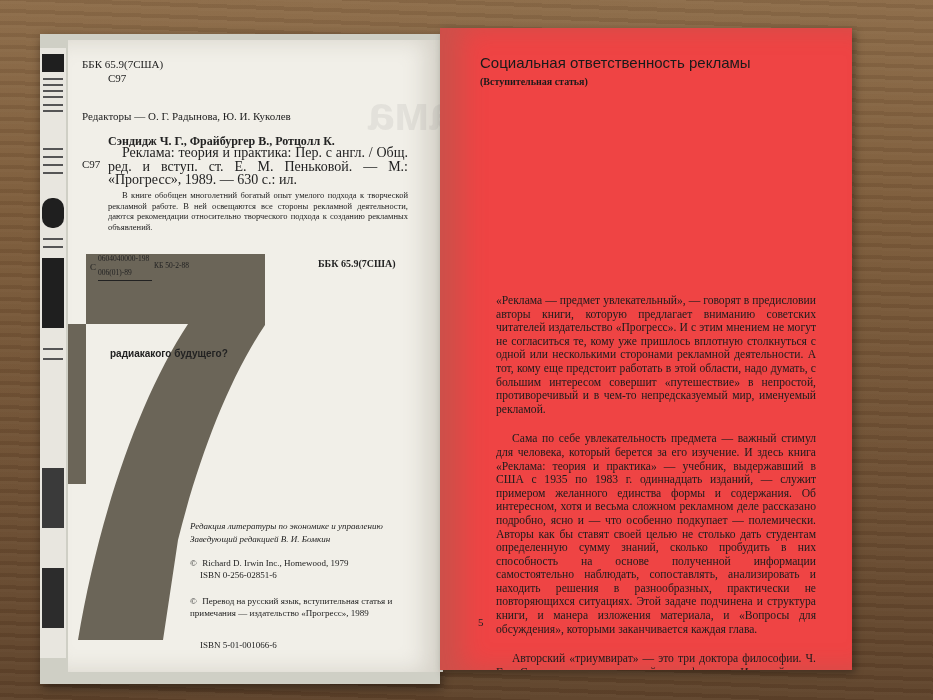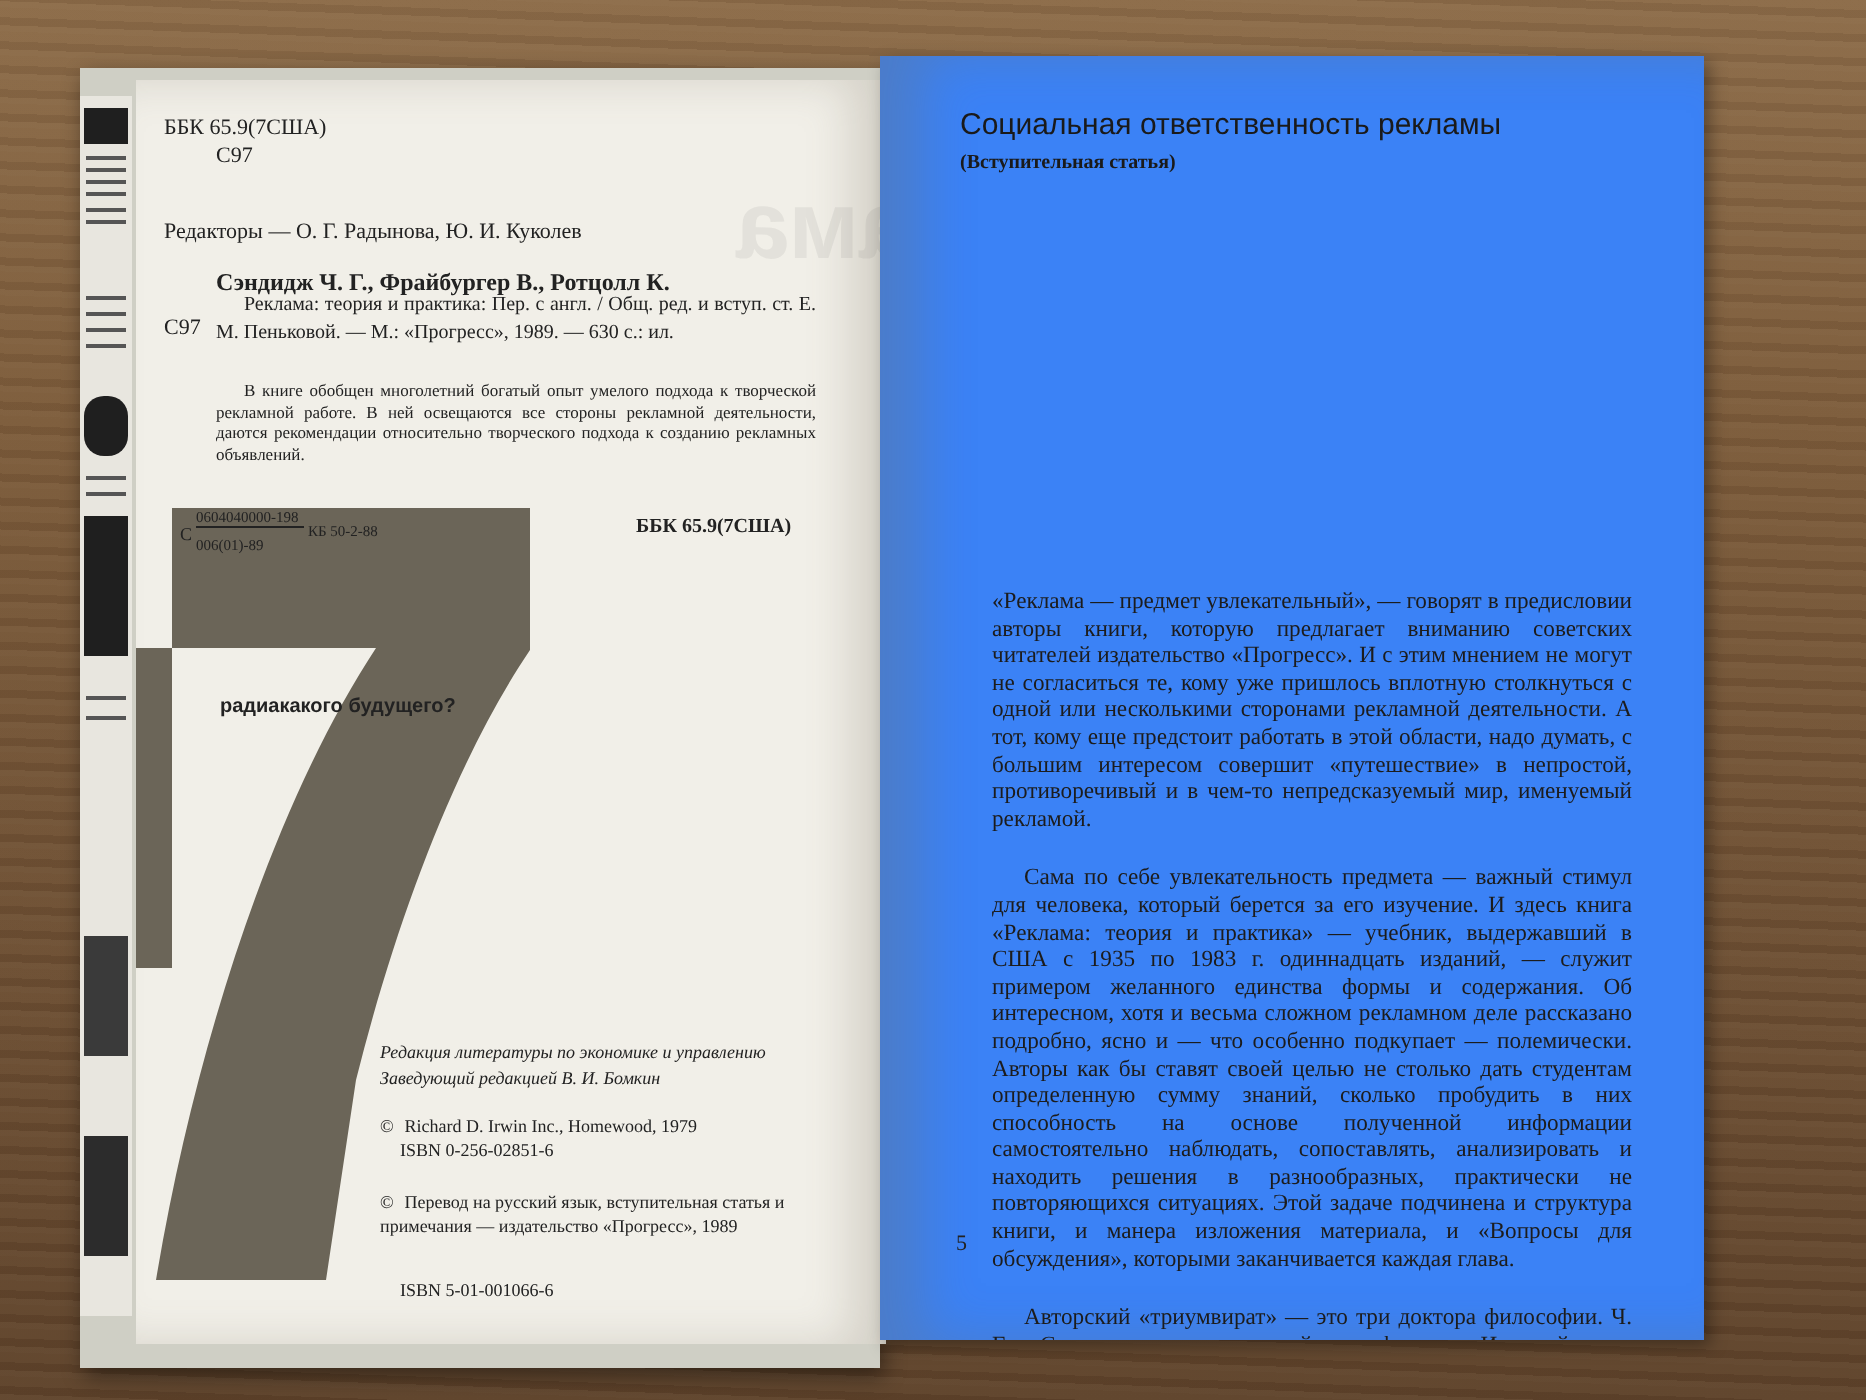--- a/index.html
+++ b/index.html
@@ -7,34 +7,34 @@
     background:linear-gradient(180deg,#8a6a48 0%,#7a5a3a 30%,#6e5034 60%,#5c412a 100%);
     font-family:"Liberation Serif",serif;}
   .wood{position:absolute;inset:0;
     background:repeating-linear-gradient(2deg,rgba(255,230,190,0.05) 0 3px,rgba(60,35,15,0.06) 3px 7px,rgba(255,220,170,0.04) 7px 12px);}
   .cover{position:absolute;left:40px;top:34px;width:400px;height:650px;background:#cfcfc5;box-shadow:2px 4px 10px rgba(0,0,0,0.45);}
   .cover-strip{position:absolute;left:40px;top:48px;width:26px;height:610px;background:#e8e6df;}
   .cover-strip .blk{position:absolute;left:2px;width:22px;background:#1f1f1f;}
   .cover-strip .txt{position:absolute;left:3px;width:20px;height:2px;background:#555;}
   .left-page{position:absolute;left:68px;top:40px;width:375px;height:632px;background:#f1efe8;
     box-shadow:inset -18px 0 22px rgba(120,110,90,0.22);overflow:hidden;}
-  .right-page{position:absolute;left:440px;top:28px;width:412px;height:642px;background:#3b82f6;
+  .right-page{position:absolute;left:440px;top:28px;width:412px;height:642px;background:#ef4444;
     box-shadow:inset 22px 0 26px rgba(120,110,90,0.28), 3px 3px 8px rgba(0,0,0,0.35);overflow:hidden;}
   .ghost{position:absolute;left:300px;top:46px;font-family:"Liberation Sans",sans-serif;font-weight:bold;font-size:48px;color:rgba(90,90,90,0.09);transform:scaleX(-1);}
   .seven{position:absolute;left:0;top:0;width:375px;height:632px;}
   .t{position:absolute;color:#222;white-space:nowrap;}
   .bbk{left:14px;top:18px;font-size:11px;}
   .c97{left:40px;top:32px;font-size:11px;}
   .editors{left:14px;top:70px;font-size:11px;}
   .authors{left:40px;top:94px;font-size:12px;font-weight:bold;}
   .c97b{left:14px;top:118px;font-size:11px;}
-  .bib{left:40px;top:106px;width:300px;font-size:10px;line-height:13.5px;white-space:normal;text-align:justify;text-indent:14px;}
+  .bib{left:40px;top:106px;width:300px;font-size:14px;line-height:13.5px;white-space:normal;text-align:justify;text-indent:14px;}
   .annot{left:40px;top:150px;width:300px;font-size:8.5px;line-height:10.5px;white-space:normal;text-align:justify;text-indent:14px;}
   .code-c{left:22px;top:222px;font-size:9px;}
-  .code-num{left:30px;top:214px;font-size:7.5px;border-bottom:1px solid #222;padding-bottom:0;width:54px;}
+  .code-num{left:30px;top:214px;font-size:7.5px;border-bottom:1px solid #222;padding-bottom:17px;width:54px;}
   .code-den{left:30px;top:228px;font-size:7.5px;}
   .code-kb{left:86px;top:221px;font-size:7.5px;}
   .bbk2{left:250px;top:218px;font-size:10px;font-weight:bold;}
   .slogan{left:6px;top:308px;font-family:"Liberation Sans",sans-serif;font-size:10px;font-weight:bold;padding-left:36px;}
   .office{left:122px;top:480px;font-size:9px;font-style:italic;line-height:13px;}
   .copy1{left:122px;top:518px;font-size:9px;line-height:11.5px;}
   .copy2{left:122px;top:540px;font-size:9px;line-height:11.5px;width:230px;white-space:normal;margin-top:16px;}
   .isbn{left:132px;top:600px;font-size:9px;}
   .csym{display:inline-block;width:10px;}
   .title{position:absolute;left:40px;top:26px;font-family:"Liberation Sans",sans-serif;font-size:15px;color:#1a1a1a;}

